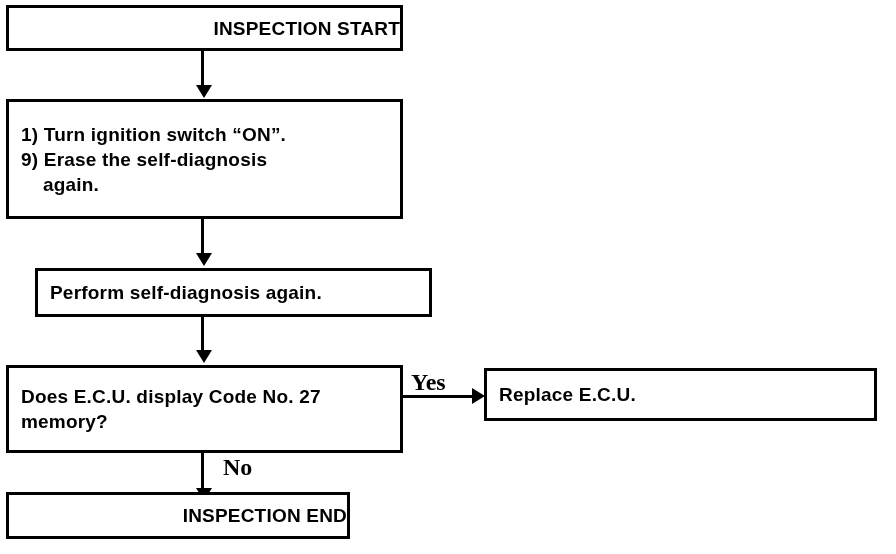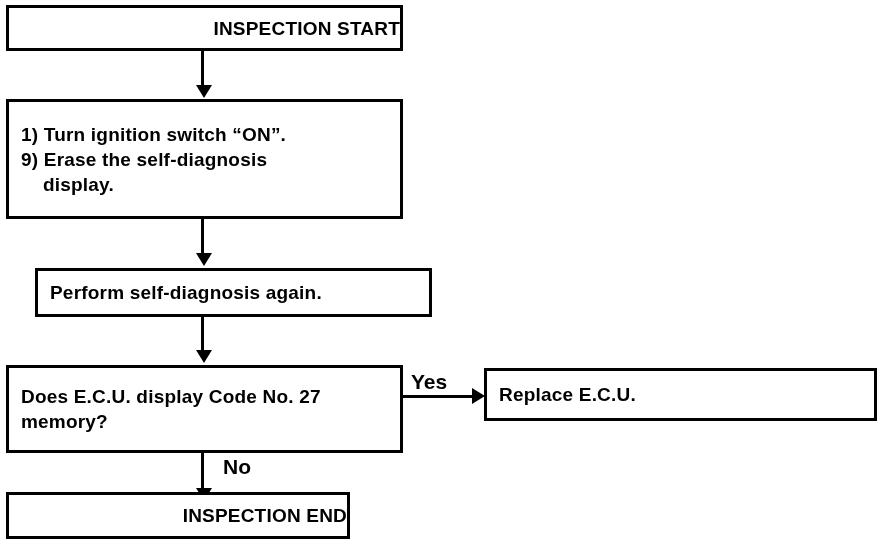--- a/index.html
+++ b/index.html
@@ -95,44 +95,45 @@
   #conn3-line { left: 201px; top: 317px; height: 35px; }
   #conn3-head { left: 196px; top: 350px; }
   #conn4-line { left: 201px; top: 453px; height: 37px; }
   #conn4-head { left: 196px; top: 488px; }
 
   #yes-line { left: 403px; top: 395px; width: 72px; }
   #yes-head { left: 472px; top: 388px; }
 
   .edge-label {
     position: absolute;
-    font-size: 21px;
+    font-size: 24px;
     font-weight: bold;
     line-height: 20px;
     white-space: pre;
+    font-family: Liberation Serif, serif;
   }
   #yes-label { left: 411px; top: 372px; }
   #no-label  { left: 223px; top: 457px; }
 </style>
 </head>
 <body>
 
 <div id="canvas">
 
   <div class="node center-text" id="box-start">
     <div class="txt">INSPECTION START</div>
   </div>
 
   <div class="vline" id="conn1-line"></div>
   <div class="arrow-down" id="conn1-head"></div>
 
   <div class="node left-text" id="box-step1">
     <div class="txt">1) Turn ignition switch “ON”.</div>
     <div class="txt">9) Erase the self-diagnosis</div>
-    <div class="txt indent">display.</div>
+    <div class="txt indent">again.</div>
   </div>
 
   <div class="vline" id="conn2-line"></div>
   <div class="arrow-down" id="conn2-head"></div>
 
   <div class="node left-text" id="box-step2">
     <div class="txt">Perform self-diagnosis again.</div>
   </div>
 
   <div class="vline" id="conn3-line"></div>

